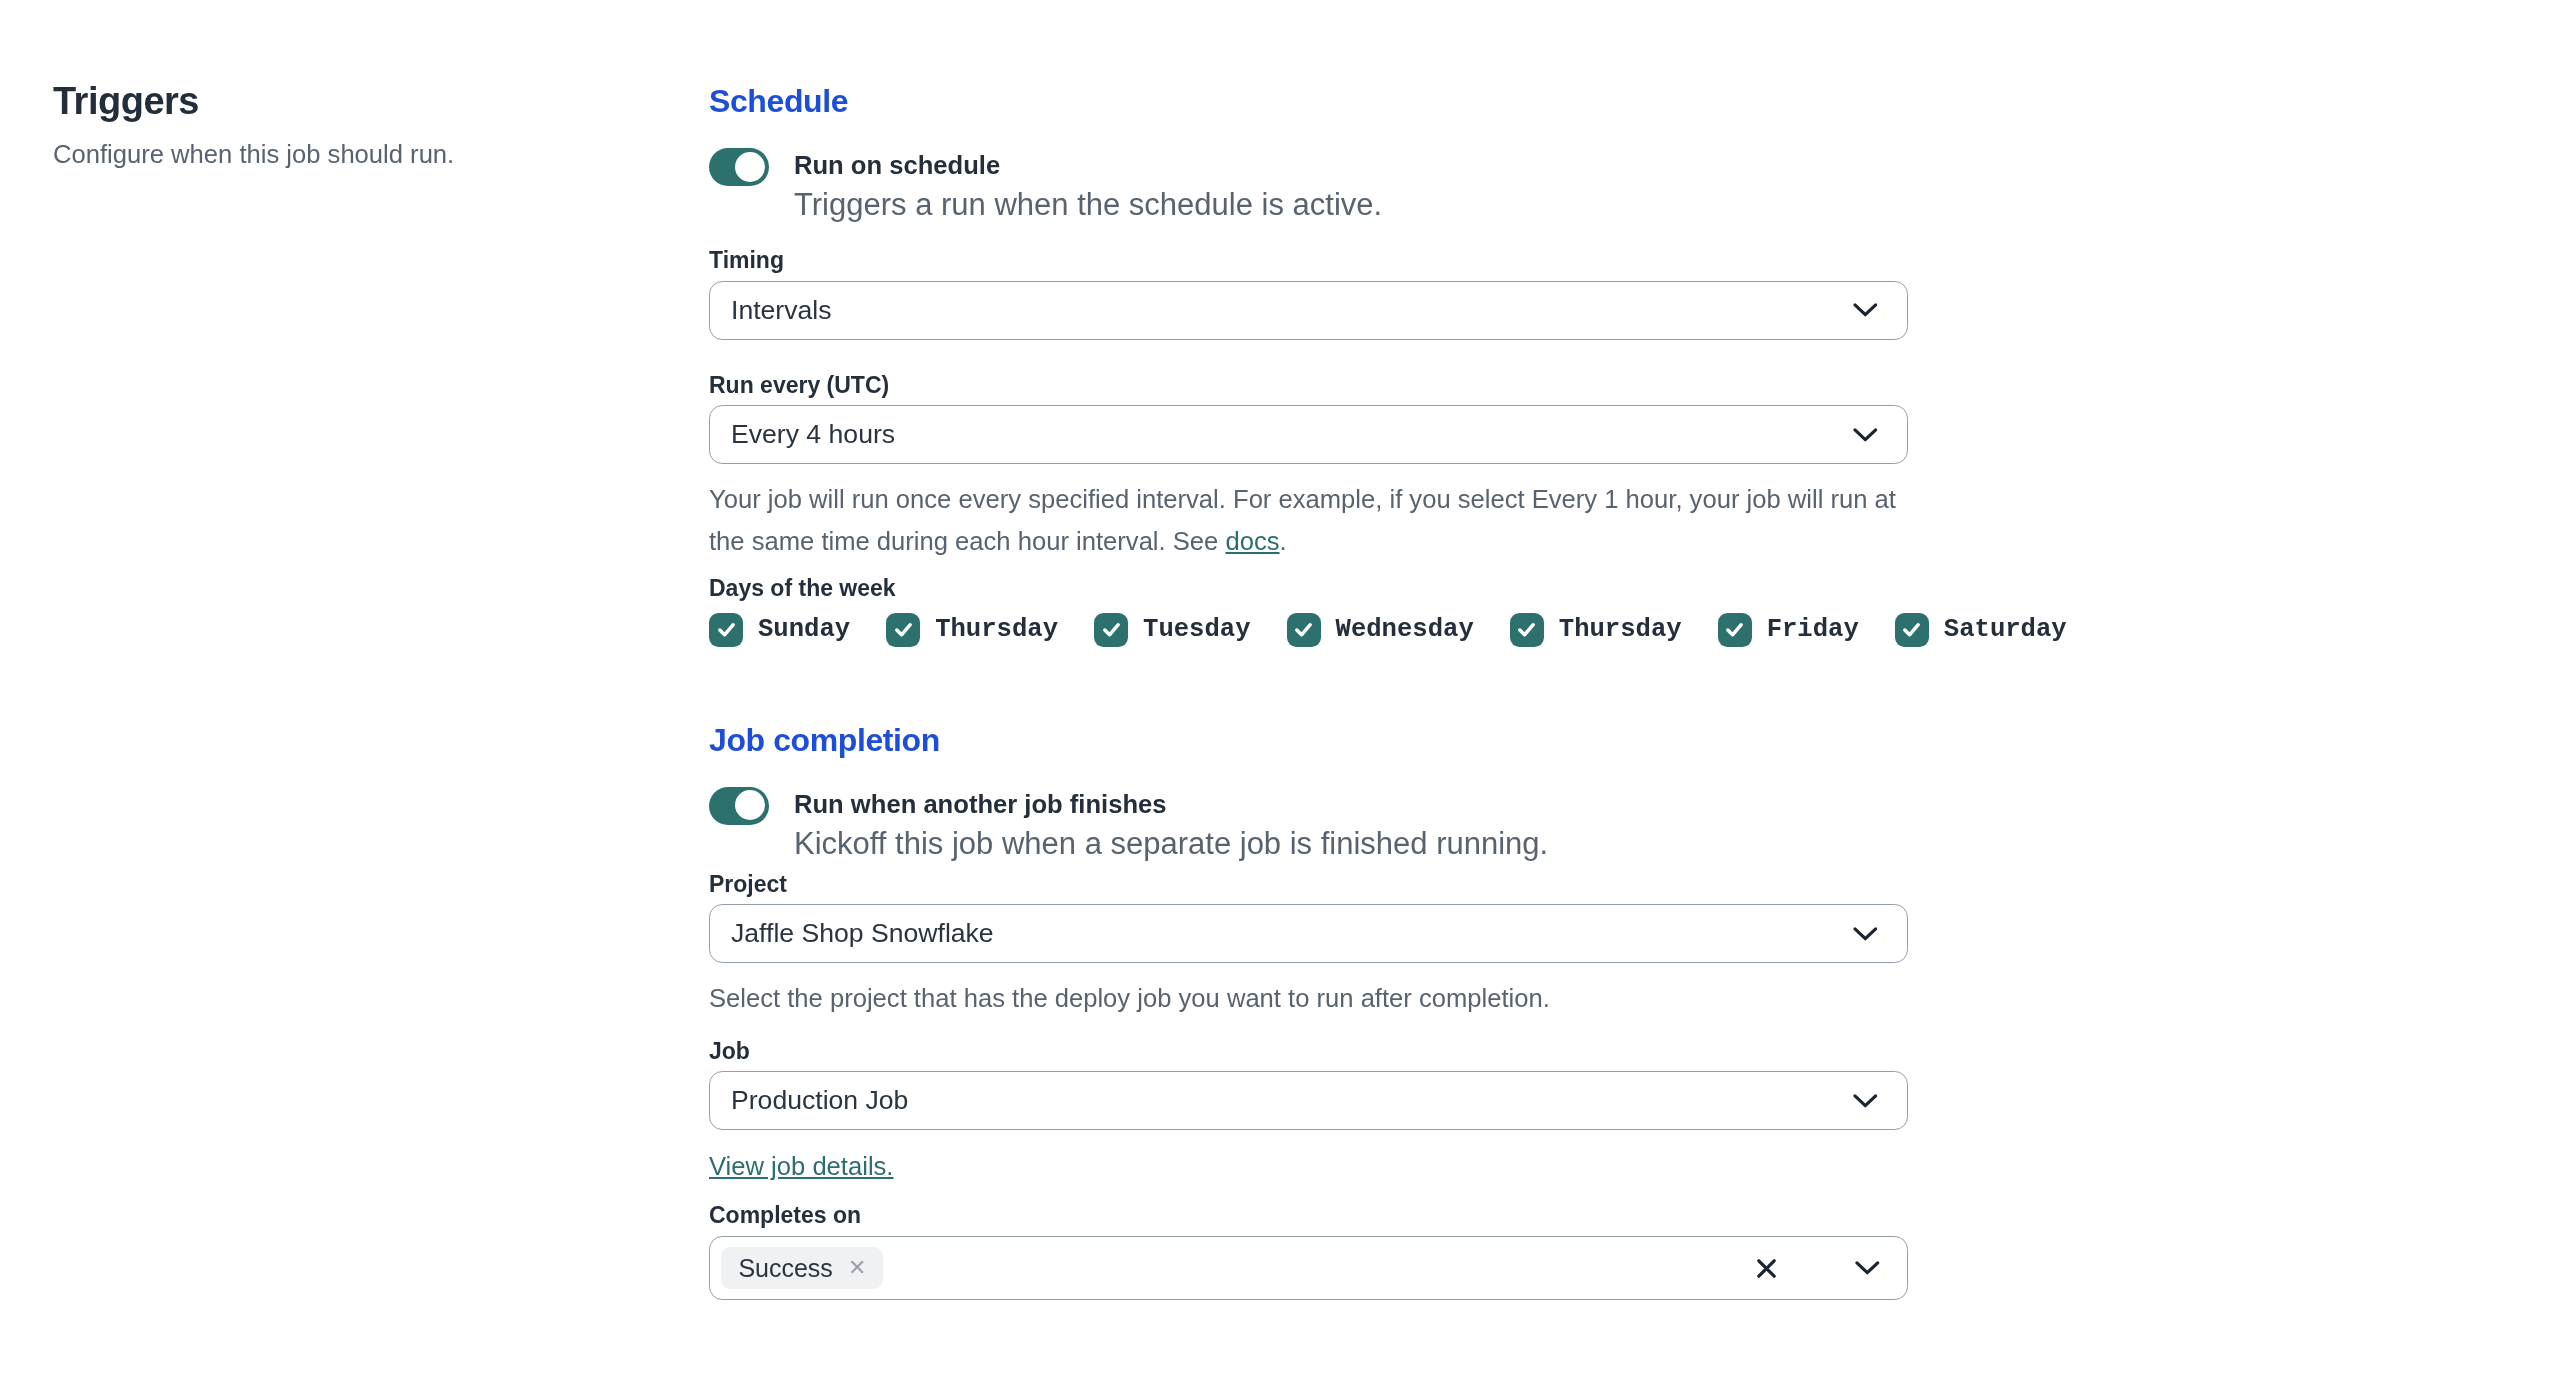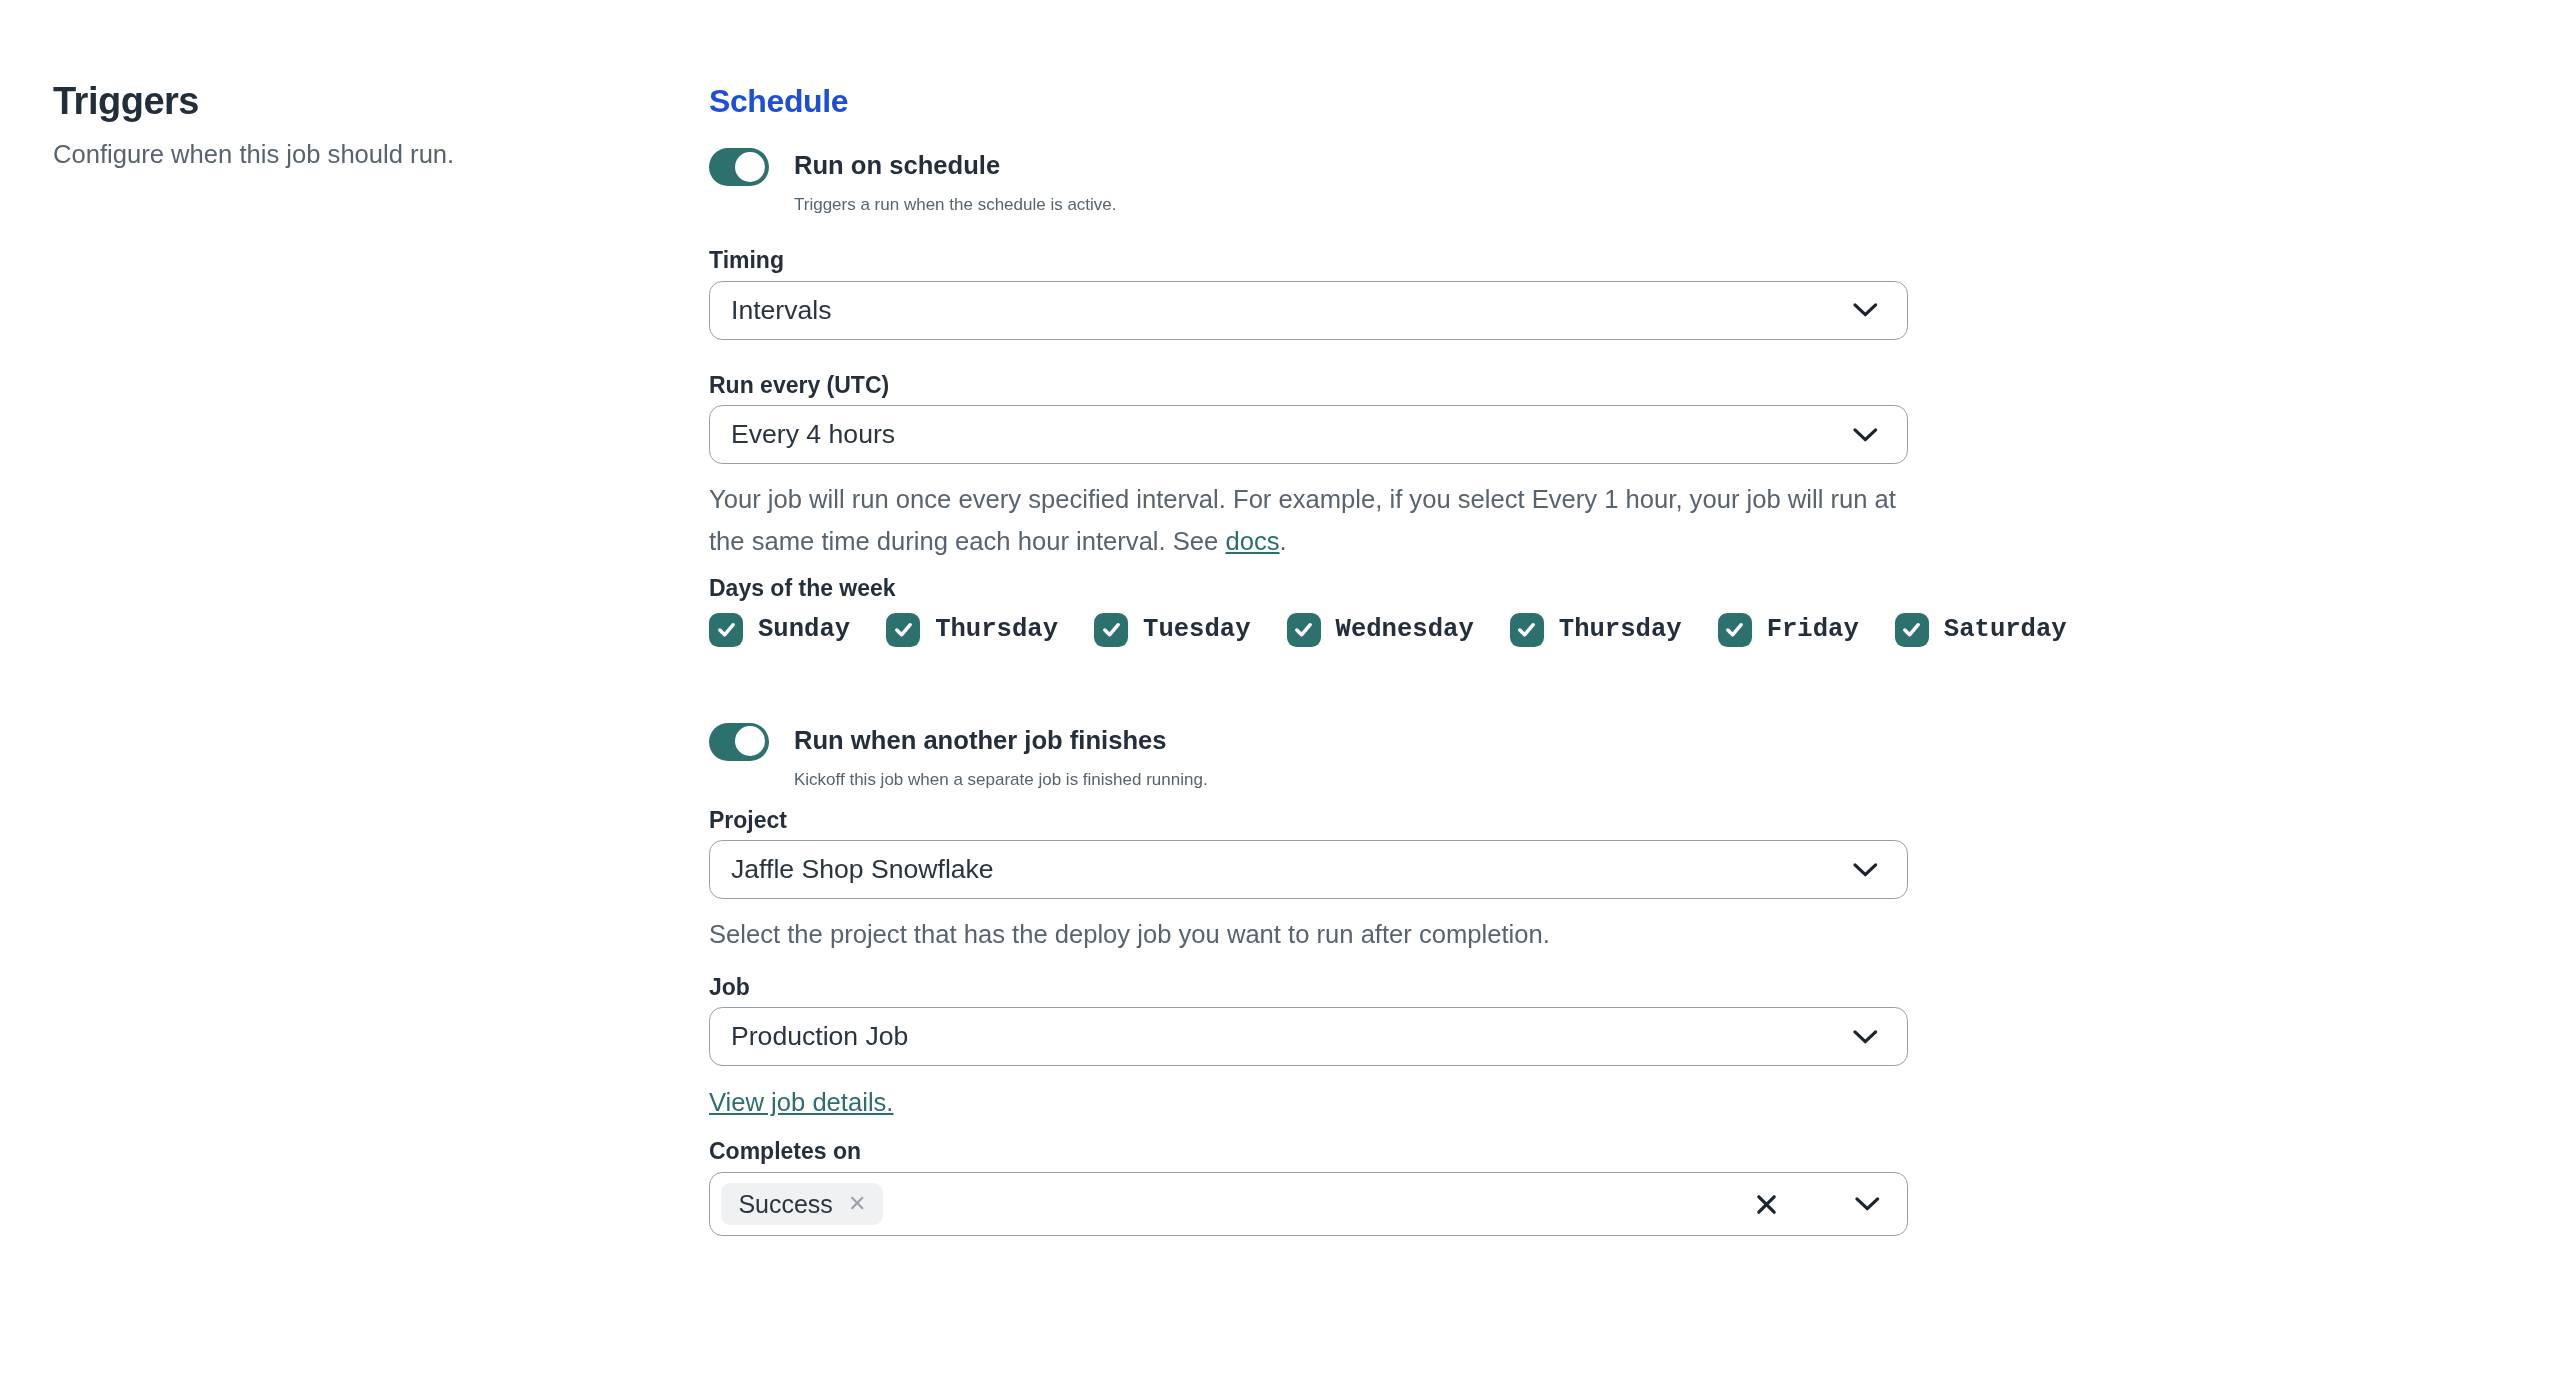--- a/index.html
+++ b/index.html
@@ -39,21 +39,21 @@
   .toggle {
     position: relative; width: 60px; height: 38px; border-radius: 20px;
     background: #2d716e; flex: 0 0 auto; margin-top: 1.9px; cursor: pointer;
   }
   .toggle .knob {
     position: absolute; top: 3.8px; right: 3.8px;
     width: 30px; height: 30px; border-radius: 50%; background: #ffffff;
   }
   .toggle-text { margin-left: 25px; }
   .toggle-label { font-size: 25.6px; font-weight: 700; color: #242f3b; line-height: 38px; }
-  .toggle-desc  { font-size: 17px; color: #58636f; line-height: 42px; }
+  .toggle-desc  { font-size: 31px; color: #58636f; line-height: 42px; }
 
   
   .field-label {
     font-size: 23px; font-weight: 700; color: #242f3b; line-height: 30px;
     margin-bottom: 5.7px;
   }
   .select-box {
     height: 59px; width: 100%;
     border: 1.9px solid #939ea9; border-radius: 13.3px; background: #fff;
     display: flex; align-items: center; justify-content: space-between;
@@ -211,20 +211,21 @@
                 </svg>
               </span>
             <span class="day-label">Saturday</span>
           </div>
 
         </div>
       </div>
     </section>
 
     <section class="section-jobcompletion">
+      <h2 class="section-heading">Job completion</h2>
 
       <div class="toggle-row">
         <div class="toggle">
           <div class="knob"></div>
         </div>
         <div class="toggle-text">
           <div class="toggle-label">Run when another job finishes</div>
           <div class="toggle-desc">Kickoff this job when a separate job is finished running.</div>
         </div>
       </div>

